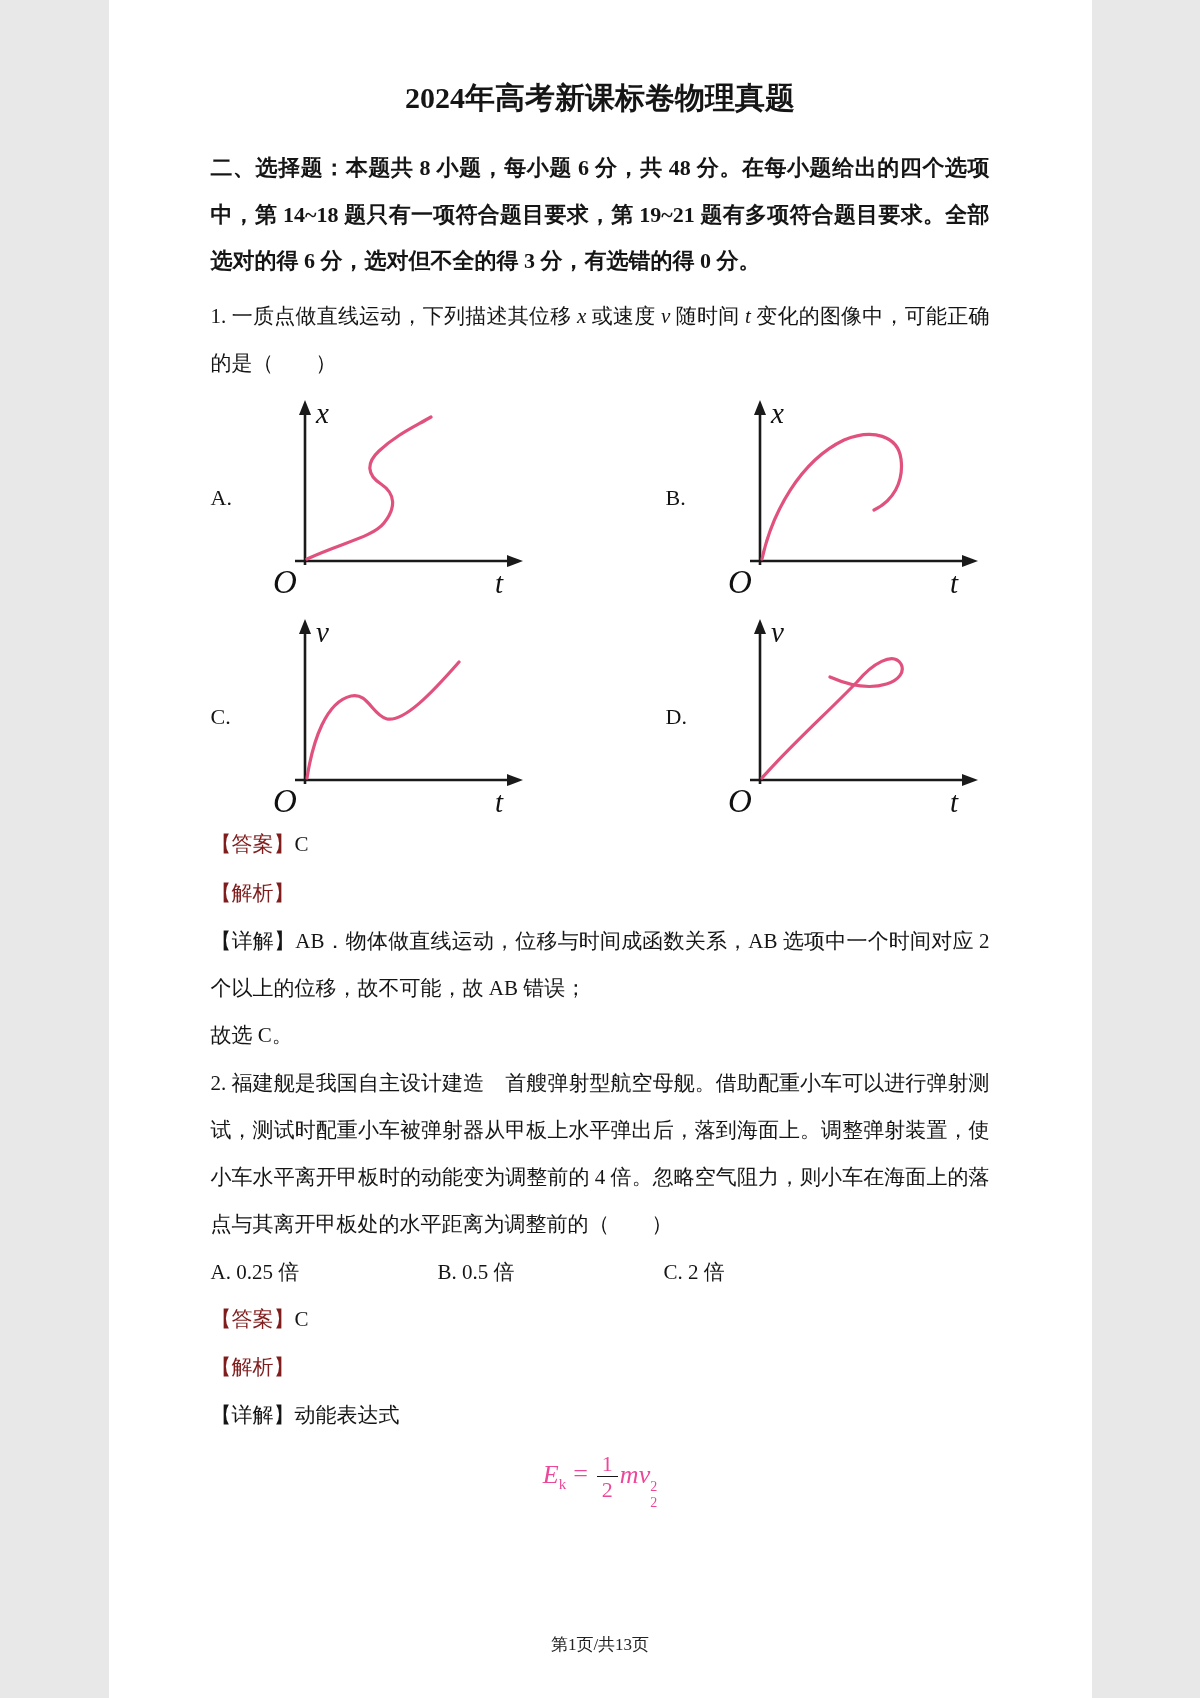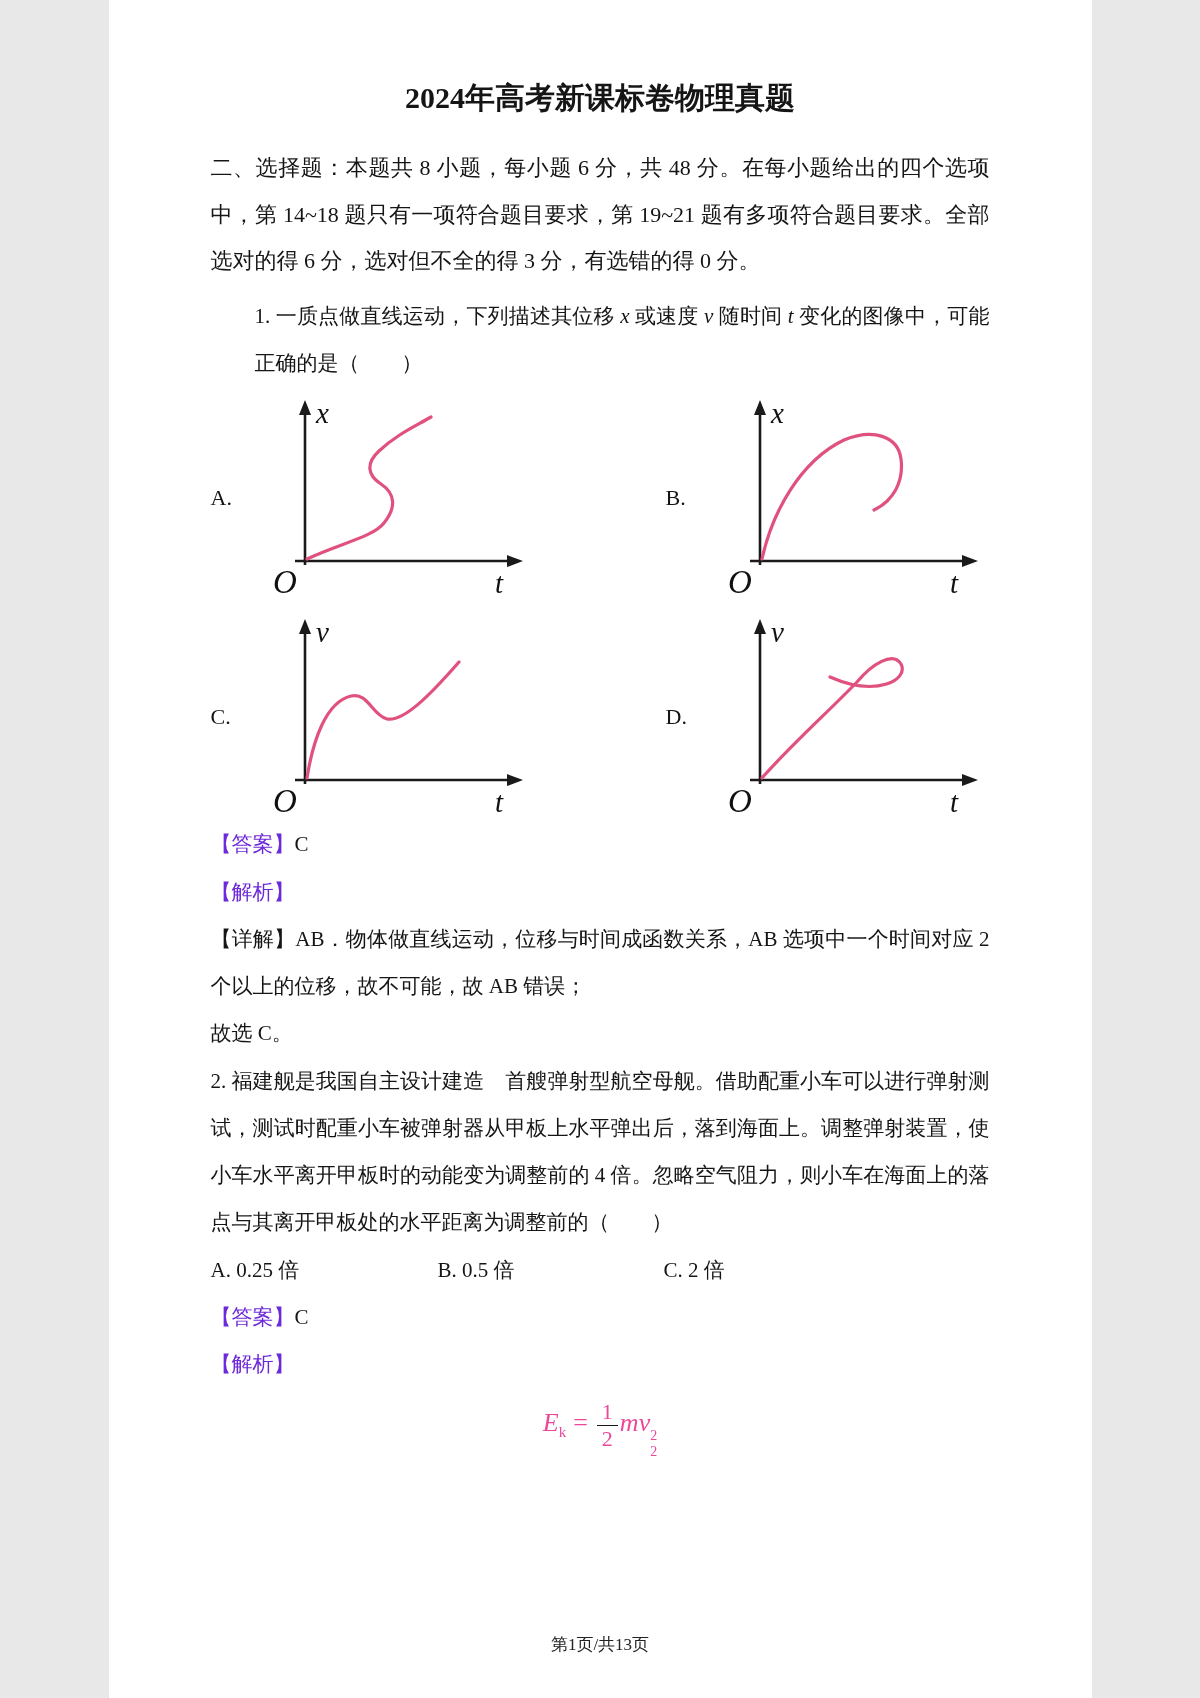--- a/index.html
+++ b/index.html
@@ -4,39 +4,39 @@
 <style>
   * { box-sizing: border-box; }
   html,body { margin:0; padding:0; background:#e8e8e8; }
   .page {
     position:relative; width:983px; height:1698px; margin:0 auto;
     background:#ffffff; color:#151515; overflow:hidden;
     font-family:"Liberation Serif","DejaVu Serif",serif;
   }
   .content { padding:78px 102px 0 102px; }
   .title { text-align:center; font-size:30px; font-weight:700; margin:0 0 26px 0; }
-  .sec { font-size:22px; font-weight:400; line-height:2.12; text-align:justify; margin:0 0 8px 0; }
+  .sec { font-size:22px; font-weight:700; line-height:2.12; text-align:justify; margin:0 0 8px 0; }
   .para { font-size:21px; line-height:2.25; text-align:justify; margin:0; }
   .it { font-style:italic; }
-  .stem { margin-bottom:4px;margin-left:44px; }
+  .stem { margin-bottom:4px; }
 
   .graphs { margin:8px 0 2px 0; }
   .grow { display:grid; grid-template-columns:455px 1fr; }
   .grow + .grow { margin-top:14px; }
   .gcell { display:flex; align-items:center; }
   .optlab { font-size:22px; width:48px; flex:0 0 auto; }
 
   .gsvg .axis { stroke:#1a1a1a; stroke-width:2.6; }
   .gsvg .axisfill { fill:#1a1a1a; }
   .gsvg .axlab { font-family:"Liberation Serif","DejaVu Serif",serif; font-style:italic; font-size:29px; fill:#111; }
   .gsvg .big { font-size:33px; }
   .gsvg .curve { fill:none; stroke:#e0517e; stroke-width:3.2; stroke-linecap:round; }
 
   .ans { font-size:21px; line-height:2.25; margin:0; }
-  .blue { color:#6d28d9; }
+  .blue { color:#7f1d1d;font-family:Liberation Mono, monospace; }
 
   .opts { display:grid; grid-template-columns:227px 226px 226px 1fr; font-size:21px; line-height:2.25; }
 
   .formula { text-align:center; font-size:26px; margin:11px 0 0 0; color:#ec4899; }
   .fsub { font-size:15px; }
   .feq { margin:0 7px; }
   .frac { display:inline-flex; flex-direction:column; text-align:center; vertical-align:middle; font-size:22px; line-height:1.15; margin:0 2px; }
   .fnum { border-bottom:1.6px solid #151515; padding:0 5px; }
   .stack { display:inline-flex; flex-direction:column; font-size:14px; line-height:1.15; vertical-align:-9px; text-align:left; }
 
@@ -129,20 +129,21 @@
     <p class="para">2. 福建舰是我国自主设计建造　首艘弹射型航空母舰。借助配重小车可以进行弹射测试，测试时配重小车被弹射器从甲板上水平弹出后，落到海面上。调整弹射装置，使小车水平离开甲板时的动能变为调整前的 4 倍。忽略空气阻力，则小车在海面上的落点与其离开甲板处的水平距离为调整前的（　　）</p>
 
     <div class="opts">
       <span>A. 0.25 倍</span>
       <span>B. 0.5 倍</span>
       <span>C. 2 倍</span>
     </div>
 
     <p class="ans"><span class="blue">【答案】</span><span>C</span></p>
     <p class="ans"><span class="blue">【解析】</span></p>
+    <p class="para"><span>【详解】</span><span>动能表达式</span></p>
 
     <div class="formula">
       <span class="it">E</span><sub class="fsub">k</sub><span class="feq">=</span><span class="frac">
           <span class="fnum">1</span>
           <span class="fden">2</span>
         </span><span class="it">mv</span><span class="stack">
           <span>2</span>
           <span>2</span>
         </span>
     </div>

